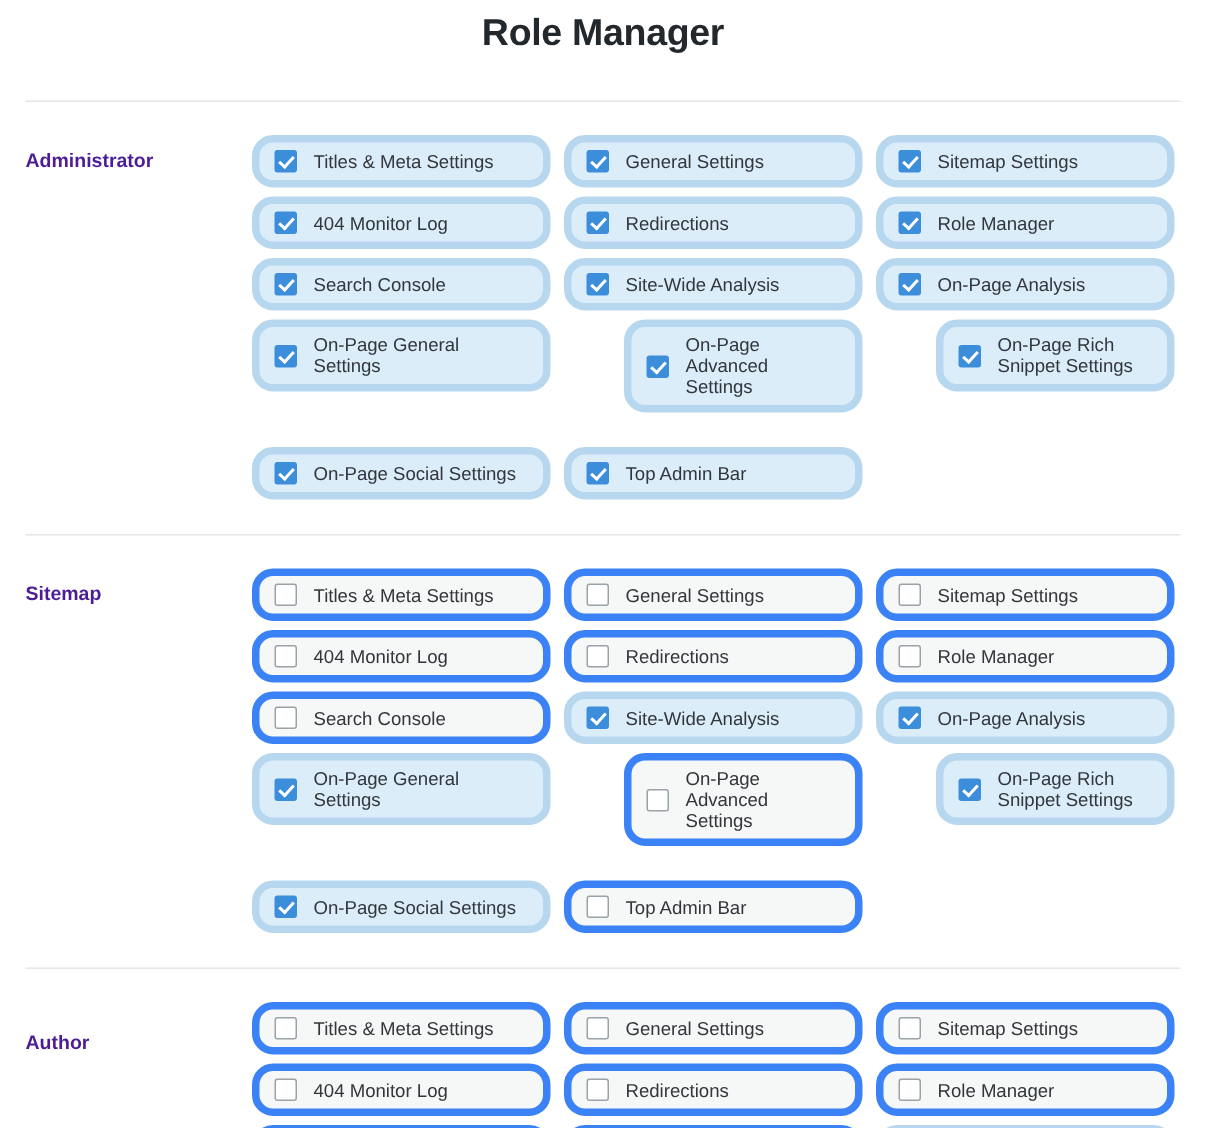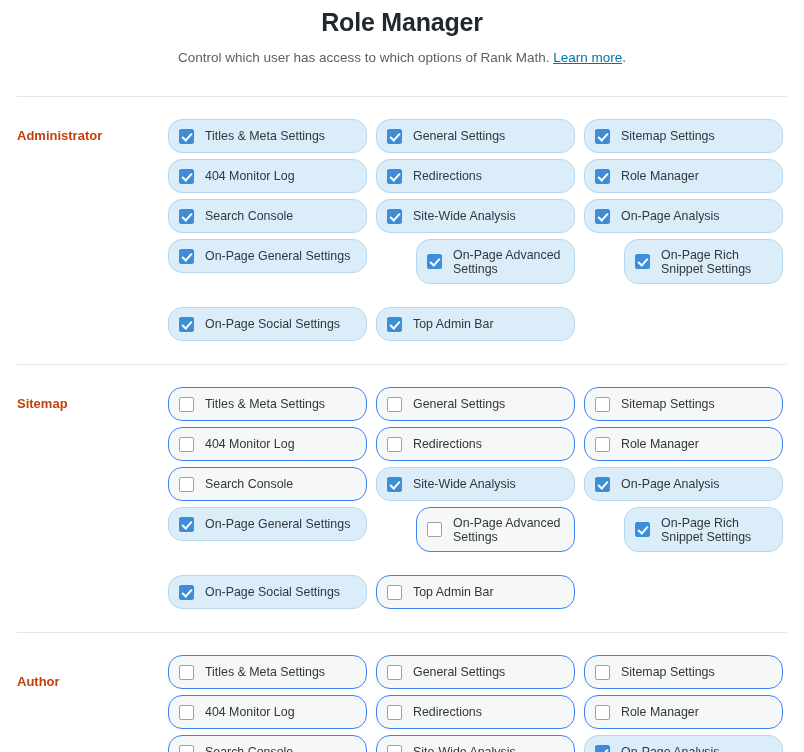--- a/index.html
+++ b/index.html
@@ -56,39 +56,39 @@
   
   .role-block {
     position: relative;
     padding: 0 17px;
   }
   .role-name {
     position: absolute;
     left: 17px;
     font-size: 13px;
     font-weight: bold;
-    color: #c2410c;
+    color: #4c1d95;
     line-height: 16px;
   }
 
   .caps-grid {
     margin-left: 151px;
     display: grid;
     grid-template-columns: 199px 199px 199px;
     column-gap: 9px;
     row-gap: 6px;
     align-items: start;
   }
 
   .cap {
     display: flex;
     align-items: center;
     min-height: 34px;
     padding: 5px 10px;
-    border: 1px solid #3b82f6;
+    border: 5px solid #3b82f6;
     border-radius: 14px;
     background: #f6f7f7;
     cursor: pointer;
     line-height: 14px;
   }
   .cap.checked {
     background: #dcedfa;
     border-color: #b7d7ef;
   }
   .cap.two-line {
@@ -136,21 +136,20 @@
   
   .row-gap { height: 11px; grid-column: 1 / -1; }
 </style>
 </head>
 <body>
 
 <div class="page">
 
   <div class="header">
     <h1 class="page-title">Role Manager</h1>
-    <p class="page-subtitle"><span>Control which user has access to which options of Rank Math. </span><a href="#">Learn more</a><span>.</span></p>
   </div>
 
   <div class="head-bot-pad"></div>
   <div class="divider"></div>
 
   <div id="roles-root">
       <div class="sec-top-pad"></div>
       <div class="role-block">
         <div class="role-name" style="top: 9px;">Administrator</div>
         <div class="caps-grid">

